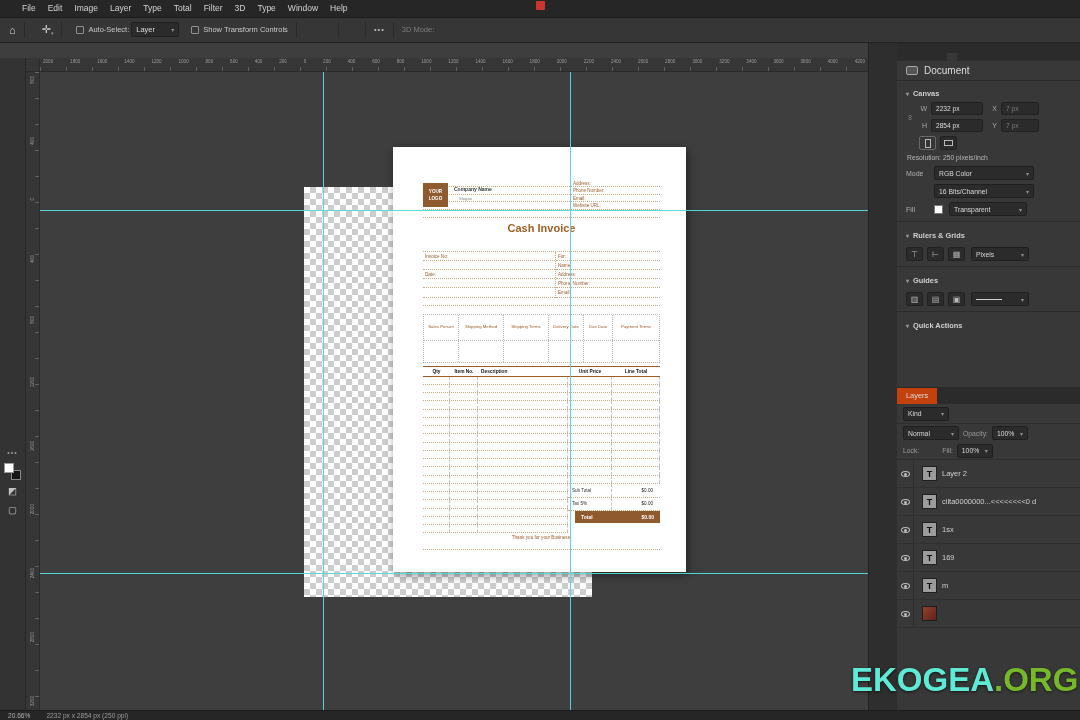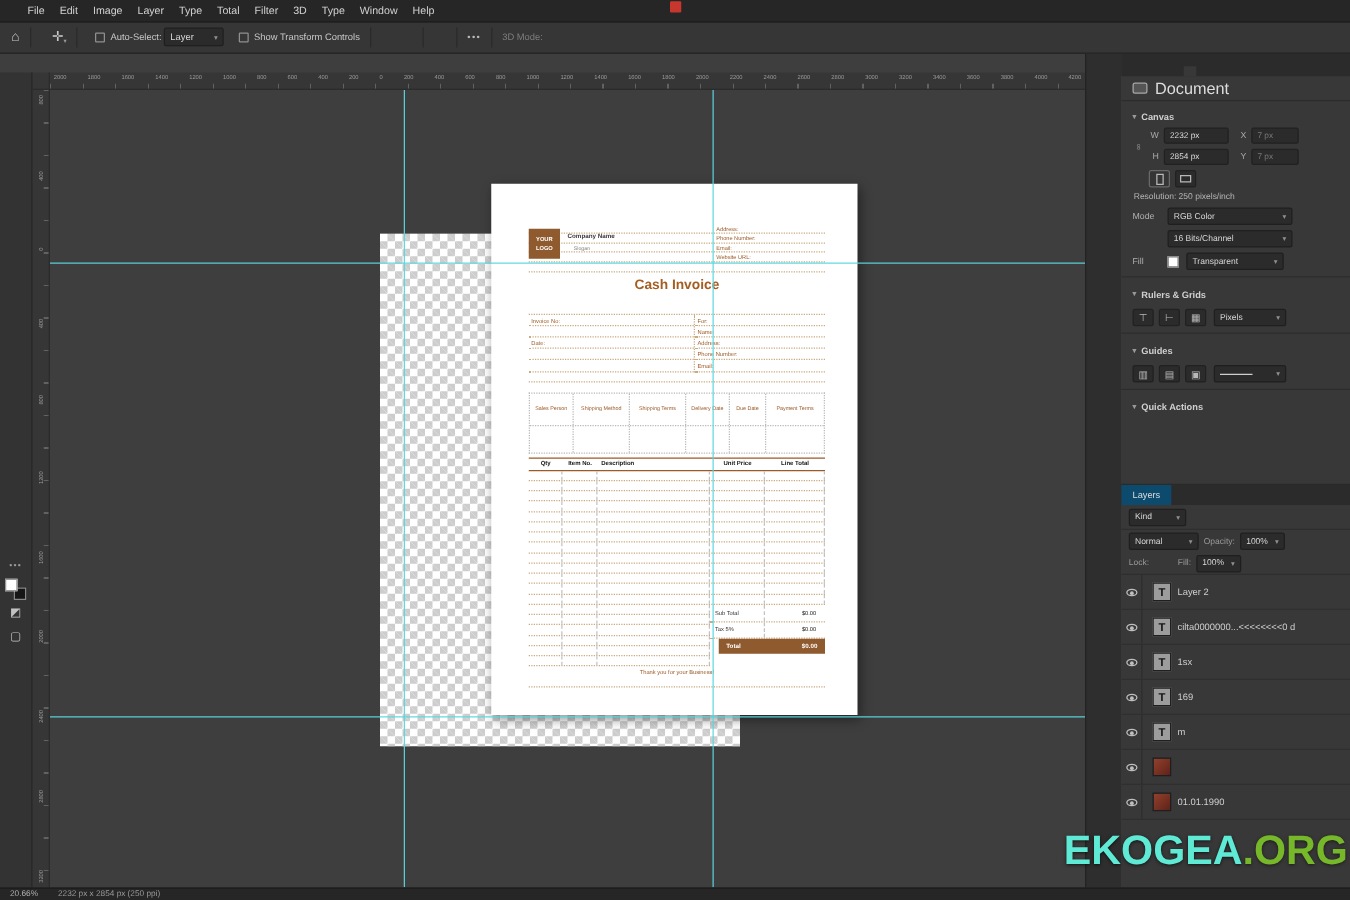--- a/index.html
+++ b/index.html
@@ -136,21 +136,21 @@
   
   #rightpanel{position:absolute;left:897px;top:43px;width:183px;height:667px;background:#383838;
               display:flex;flex-direction:column;z-index:18;}
   #ptabs{height:18px;background:#2b2b2b;display:flex;align-items:flex-end;flex:none;}
   .ptab{font-size:7.3px;color:#9a9a9a;padding:4px 5px 4px;white-space:nowrap;}
   .ptab.active{background:#383838;color:#e2e2e2;}
   #props{height:327px;flex:none;padding:0 9px 4px;overflow:hidden;border-bottom:1px solid #2a2a2a;}
   .prophead{display:flex;align-items:center;gap:6px;height:20px;border-bottom:1px solid #2c2c2c;
             margin:0 -9px 4px;padding:0 9px;}
   .docicon{width:12px;height:9px;border:1px solid #a8a8a8;border-radius:2px;background:#555;}
-  .propheadlbl{font-size:13px;color:#ddd;}
+  .propheadlbl{font-size:10px;color:#ddd;}
   .sect{display:flex;align-items:center;gap:4px;font-size:7.4px;font-weight:bold;color:#cfcfcf;height:16px;}
   .scaret{font-size:6px;color:#999;}
   .dims{display:flex;gap:5px;align-items:center;margin:1px 0;}
   .linkicon{display:inline-block;transform:rotate(90deg);font-size:7px;color:#8f8f8f;width:8px;text-align:center;}
   .dimgrid{display:grid;grid-template-columns:8px 52px 10px 38px;gap:4px;align-items:center;}
   .dlbl{font-size:7px;color:#a8a8a8;text-align:right;}
   .fld{height:13px;background:#2b2b2b;border:1px solid #212121;border-radius:2px;font-size:6.6px;
        color:#ddd;display:flex;align-items:center;padding:0 4px;white-space:nowrap;overflow:hidden;}
   .fld.dim2{color:#7a7a7a;}
   .orient{display:flex;gap:4px;margin:4px 0 3px 13px;}
@@ -163,21 +163,21 @@
   .prow{display:flex;align-items:center;gap:6px;margin:4px 0;}
   .plabel{width:22px;font-size:7px;color:#b0b0b0;flex:none;}
   .fillswatch{width:9px;height:9px;background:#fff;border:1px solid #777;flex:none;}
   .pdiv{height:1px;background:#2c2c2c;margin:5px -9px;}
   .btnrow{display:flex;gap:4px;align-items:center;}
   .lineval{display:inline-block;width:26px;border-top:1px solid #cfcfcf;}
 
   
   #layers{flex:1;display:flex;flex-direction:column;overflow:hidden;}
   #ltabrow{height:16px;background:#2b2b2b;display:flex;flex:none;}
-  .ltab{background:#0c4a6e;color:#ddd;font-size:7.4px;padding:3px 9px 0;}
+  .ltab{background:#c2410c;color:#ddd;font-size:7.4px;padding:3px 9px 0;}
   #lfilter{height:20px;display:flex;align-items:center;gap:5px;padding:0 6px;border-bottom:1px solid #2e2e2e;flex:none;}
   .lfico{font-size:8px;color:#b5b5b5;}
   #lblend{height:18px;display:flex;align-items:center;gap:4px;padding:0 6px;flex:none;}
   .llbl{font-size:6.8px;color:#9a9a9a;white-space:nowrap;}
   #llock{height:18px;display:flex;align-items:center;gap:4px;padding:0 6px;border-bottom:1px solid #2e2e2e;flex:none;}
   .lockico{font-size:7.5px;color:#b0b0b0;}
   #llist{flex:1;overflow:hidden;}
   .lrow{height:28px;display:flex;align-items:center;border-bottom:1px solid #2f2f2f;}
   .leye{width:17px;height:100%;border-right:1px solid #2c2c2c;display:flex;align-items:center;
         justify-content:center;flex:none;}
@@ -827,28 +827,20 @@
           <span class="lname">m</span>
         </div>
           <div class="lrow i7 t-image">
           <span class="leye">
               <i class="eyei"></i>
             </span>
 
           <span class="thumb"></span>
           <span class="lname"></span>
         </div>
-          <div class="lrow i8 t-image">
-          <span class="leye">
-              <i class="eyei"></i>
-            </span>
-
-          <span class="thumb"></span>
-          <span class="lname">01.01.1990</span>
-        </div>
         </div>
     </div>
   </div>
 
   <div id="status">
     <span id="zoomtxt">20.66%</span>
     <span id="docinfo">2232 px x 2854 px (250 ppi)</span>
     <span id="lbottom">
 
     <span class="i0"></span>

